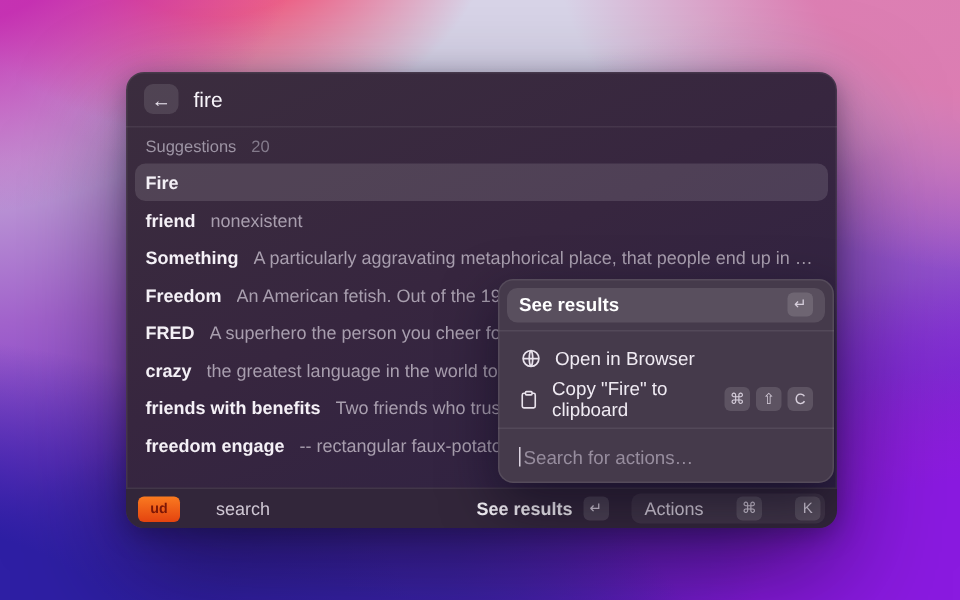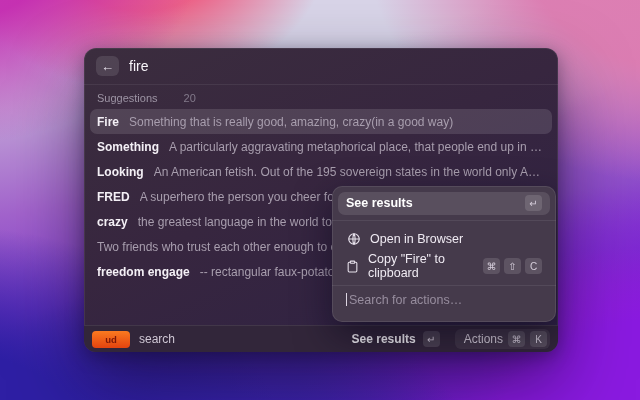--- a/index.html
+++ b/index.html
@@ -27,63 +27,63 @@
     box-shadow: 0 30px 70px rgba(10,5,30,.55), 0 4px 18px rgba(10,5,30,.35), inset 0 0 0 1px rgba(255,255,255,.07);
     overflow:hidden;
   }
 
   .topbar { height:37px; display:flex; align-items:center; padding:0 12px;
     border-bottom:1px solid rgba(255,255,255,.07); }
   .back-btn { width:23px; height:20px; border-radius:6px; background:rgba(255,255,255,.11);
     color:#e9e3ee; font-size:13px; display:flex; align-items:center; justify-content:center; cursor:default; }
   .query { margin-left:10px; color:#f7f4f9; font-size:14px; }
 
-  .section { height:21px; display:flex; align-items:center; gap:26px; padding:4px 13px 0; }
+  .section { height:21px; display:flex; align-items:center; gap:10px; padding:4px 13px 0; }
   .section .title { font-size:11px; color:#9d94a4; }
   .section .count { font-size:11px; color:#837a8b; }
 
   .list { height:219px; overflow:hidden; padding-top:3px; }
   .row { height:25px; margin:0 6px; padding:0 7px; border-radius:7px;
     display:flex; align-items:center; gap:10px; white-space:nowrap; overflow:hidden; }
   .row.selected { background:rgba(255,255,255,.12); }
   .row .term { font-size:12px; font-weight:700; color:#f4f0f6; flex:0 0 auto; }
   .row .def { font-size:12px; color:#a89eae; overflow:hidden; text-overflow:ellipsis; }
 
   
   .statusbar { position:absolute; left:0; right:0; bottom:0; height:27px;
     display:flex; align-items:center; padding:0 8px;
     background:#32263a; border-top:1px solid rgba(255,255,255,.08); z-index:4; }
-  .app-icon { width:38px; height:17px; border-radius:4px;
+  .app-icon { width:28px; height:17px; border-radius:4px;
     background:linear-gradient(180deg,#fa7a20,#e4430f);
     color:#7c1606; font-size:9.5px; font-weight:700; display:flex; align-items:center; justify-content:center; }
-  .cmd-name { margin-left:9px; font-size:12px; color:#cfc7d4; }
+  .cmd-name { margin-left:24px; font-size:12px; color:#cfc7d4; }
   .status-right { margin-left:auto; display:flex; align-items:center; gap:7px; }
   .primary-label { font-size:12px; font-weight:600; color:#f5f2f7; }
   .keycap { min-width:17px; height:16px; padding:0 3px; border-radius:4px;
     background:rgba(255,255,255,.13); color:#d6cedb; font-size:10px;
     display:inline-flex; align-items:center; justify-content:center; }
-  .actions-group { margin-left:8px; display:flex; align-items:center; gap:5px;
+  .actions-group { margin-left:8px; display:flex; align-items:center; gap:22px;
     background:rgba(255,255,255,.07); border-radius:6px; padding:2px 3px 2px 9px; }
   .actions-group .label { font-size:12px; color:#d8d0dc; }
 
   
   .menu { position:absolute; left:248px; top:138px; width:224px; height:136px; z-index:6;
     background:#453a4b; border-radius:10px;
     box-shadow:0 14px 36px rgba(10,5,25,.55), inset 0 0 0 1px rgba(255,255,255,.09);
     padding:6px; display:flex; flex-direction:column; }
   .menu-row { display:flex; align-items:center; gap:9px; padding:0 8px; border-radius:7px; }
   .menu-row .mlabel { font-size:12.5px; color:#f0ebf3; }
   .menu-row.selected { height:26px; background:rgba(255,255,255,.11); }
   .menu-row.selected .mlabel { font-weight:600; color:#fff; }
   .menu-row.item { height:30px; }
   .menu-divider { height:1px; background:rgba(255,255,255,.08); margin:5px -6px; flex:0 0 auto; }
   .spacer { flex:1; }
   .mkeys { display:flex; gap:4px; }
   .micon { width:15px; display:flex; align-items:center; justify-content:center; }
-  .menu-search { height:26px; display:flex; align-items:flex-start; padding:0 8px; margin-top:2px; }
+  .menu-search { height:26px; display:flex; align-items:center; padding:0 8px; margin-top:2px; }
   .caret { width:1px; height:13px; background:#ddd5e2; margin-right:2px; }
   .placeholder { font-size:12.5px; color:#978d9e; }
 </style>
 </head>
 <body>
 
 <div class="stage">
   <div class="wallpaper"></div>
 
   <div class="window">
@@ -96,39 +96,43 @@
     </div>
 
     <div class="section">
       <span class="title">Suggestions</span>
       <span class="count">20</span>
     </div>
 
     <div class="list">
       <div class="row selected">
         <span class="term">Fire</span>
-        <span class="def">Something that is really good, amazing, crazy(in a good way)</span>
+      </div>
+      <div class="row">
+        <span class="term">friend</span>
+        <span class="def">nonexistent</span>
       </div>
       <div class="row">
         <span class="term">Something</span>
         <span class="def">A particularly aggravating metaphorical place, that people end up in when someone they are interested in only sees them as a friend</span>
       </div>
       <div class="row">
-        <span class="term">Looking</span>
+        <span class="term">Freedom</span>
         <span class="def">An American fetish. Out of the 195 sovereign states in the world only America has freedom</span>
       </div>
       <div class="row">
         <span class="term">FRED</span>
         <span class="def">A superhero the person you cheer for</span>
       </div>
       <div class="row">
         <span class="term">crazy</span>
         <span class="def">the greatest language in the world to say f*ck you in</span>
       </div>
       <div class="row">
+        <span class="term">friends with benefits</span>
         <span class="def">Two friends who trust each other enough to engage in activity together</span>
       </div>
       <div class="row">
         <span class="term">freedom engage</span>
         <span class="def">-- rectangular faux-potato sticks, preferred by idiots who have no idea they've been manipulated</span>
       </div>
     </div>
 
     <div class="menu">
       <div class="menu-row selected">

